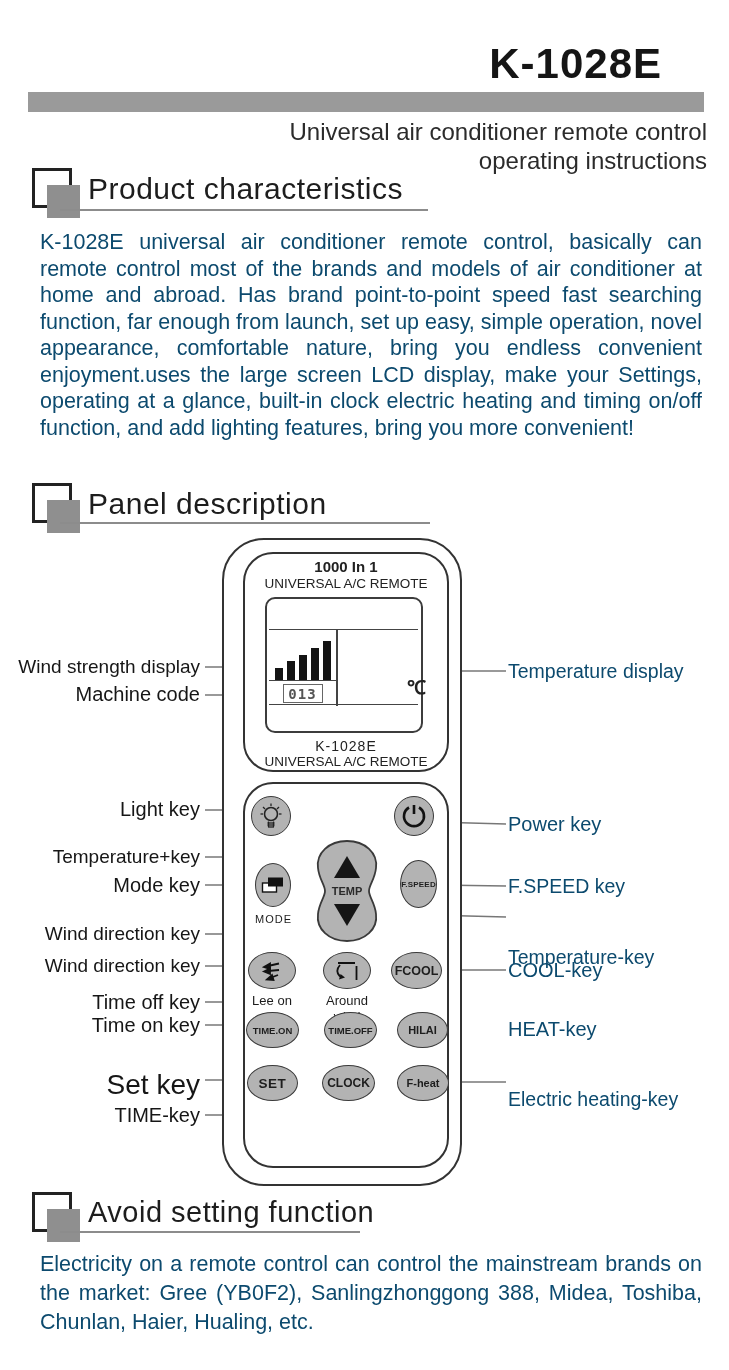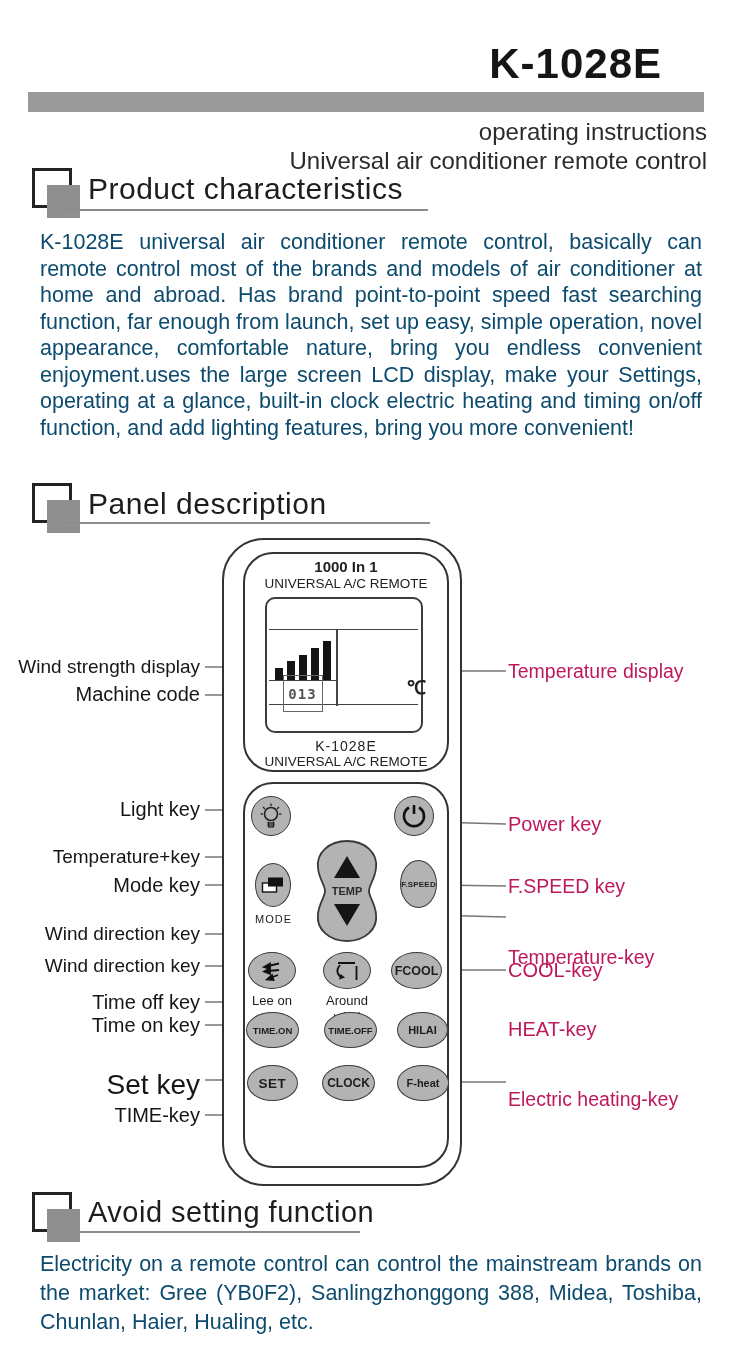--- a/index.html
+++ b/index.html
@@ -73,21 +73,21 @@
   }
   .lcd-band {
     position:absolute; left:2px; top:30px; width:149px; height:76px;
     border-top:1.5px solid #444; border-bottom:1.5px solid #444;
   }
   .lcd-divider { position:absolute; left:67px; top:0; width:1.5px; height:76px; background:#444; }
   .bars { position:absolute; left:6px; top:4px; width:58px; height:46px; display:flex; align-items:flex-end; gap:4px; }
   .bar { width:8px; background:#141414; }
   .code-row { position:absolute; left:0; top:50px; width:67px; height:26px; border-top:1.5px solid #444;
               display:flex; align-items:center; justify-content:center; }
-  .code-box { width:40px; height:37px; border:1.5px solid #666; display:flex; align-items:center; justify-content:center;
+  .code-box { width:40px; height:19px; border:1.5px solid #666; display:flex; align-items:center; justify-content:center;
               font-family:"DejaVu Sans Mono", monospace; font-size:14px; font-weight:bold; color:#555; letter-spacing:1px; }
   .temp-big {
     position:absolute; left:70px; top:-4px; width:80px; height:80px;
     font-family:"DejaVu Sans Mono", monospace; font-weight:bold; font-size:70px;
     color:#0d0d0d; text-align:center; line-height:80px; letter-spacing:-4px;
   }
   .temp-unit { position:absolute; left:138px; top:44px; font-size:19px; font-weight:bold; color:#222; }
 
   .round-btn {
     position:absolute; width:40px; height:40px; border-radius:50%;
@@ -96,30 +96,30 @@
   }
   .oval-btn {
     position:absolute; background:#b3b3b3; border:1.6px solid #3a3a3a; border-radius:50%;
     display:flex; align-items:center; justify-content:center;
     color:#1e1e1e; font-weight:bold; text-align:center;
   }
   .btn-caption { position:absolute; text-align:center; font-size:13px; color:#1c1c1c; white-space:pre-line; line-height:16px; }
 
   
   .lbl-left  { position:absolute; right:529px; white-space:nowrap; font-size:19px; color:#161616; }
-  .lbl-right { position:absolute; left:508px;  white-space:nowrap; font-size:19.5px; color:#be185d; }
+  .lbl-right { position:absolute; left:508px;  white-space:nowrap; font-size:19.5px; color:#0c4a6e; }
 </style>
 </head>
 <body>
 
 <div class="doc-title">K-1028E</div>
 <div class="gray-bar"></div>
 <div class="subtitle">
+  <div>Universal air conditioner remote control</div>
   <div>operating instructions</div>
-  <div>Universal air conditioner remote control</div>
 </div>
 
 <div class="sec-outline" style="left:32px; top:168px;"></div>
 <div class="sec-square" style="left:47px; top:185px;"></div>
 <div class="sec-title" style="top:172px;">Product characteristics</div>
 <div class="sec-underline" style="top:209px; width:368px;"></div>
 
 <div class="body-par" style="top:229px;">K-1028E universal air conditioner remote control, basically can remote control most of the brands and models of air conditioner at home and abroad. Has brand point-to-point speed fast searching function, far enough from launch, set up easy, simple operation, novel appearance, comfortable nature, bring you endless convenient enjoyment.uses the large screen LCD display, make your Settings, operating at a glance, built-in clock electric heating and timing on/off function, and add lighting features, bring you more convenient!</div>
 
 <div class="sec-outline" style="left:32px; top:483px;"></div>

